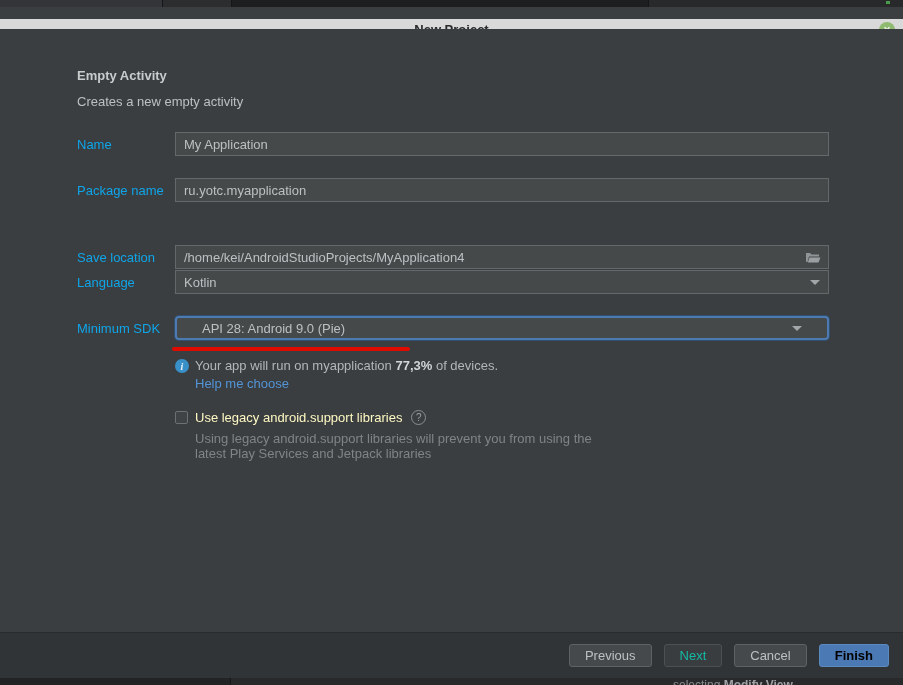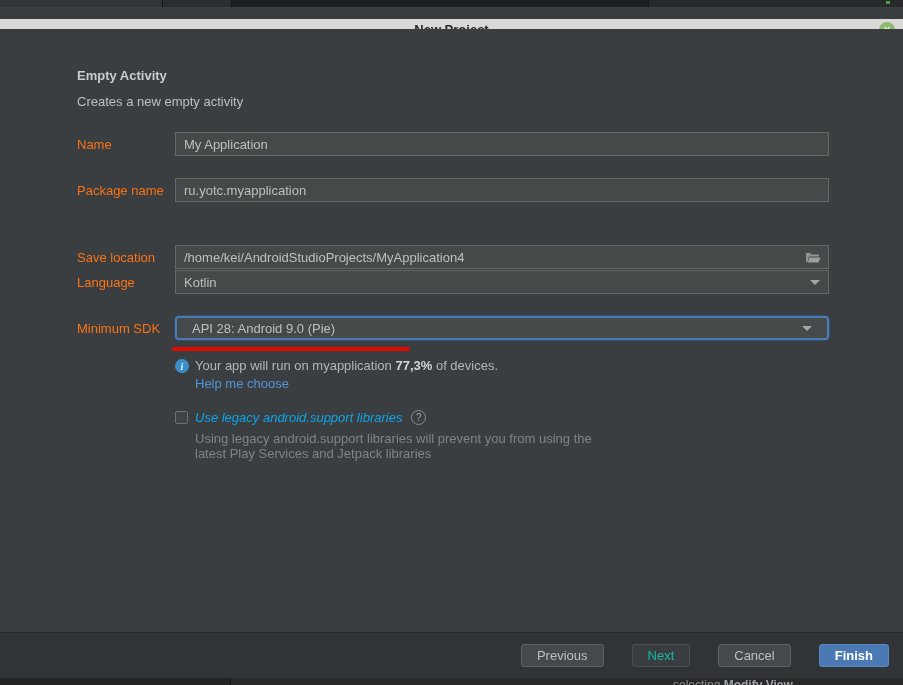--- a/index.html
+++ b/index.html
@@ -43,39 +43,39 @@
   .dialog-body { position:absolute; left:0; top:29px; width:903px; height:603px; background:#3b3e40; }
   .heading { position:absolute; left:77px; top:25px; font-weight:bold; color:#c9cccd;margin-top:14px; }
   .subtitle { position:absolute; left:77px; top:65px; color:#bdc0c2; }
 
   .form-row { position:absolute; left:77px; right:74px; height:24px; display:flex; align-items:center; }
   .row-name     { top:103px; }
   .row-package  { top:149px; }
   .row-location { top:195px;margin-top:21px; }
   .row-language { top:241px; }
   .row-minsdk   { top:287px; }
-  .field-label { width:98px; flex:none; color:#f97316; }
+  .field-label { width:98px; flex:none; color:#0ea5e9; }
   .text-input, .dropdown {
     flex:1; height:24px; background:#45494a;
     border:1px solid #64686a; color:#bdc0c2;
     font-family:"Liberation Sans", sans-serif; font-size:13px;
     padding:0 8px; outline:none; display:flex; align-items:center;
     position:relative; border-radius:0;
   }
   .with-icon { padding-right:12px; }
   .dropdown { cursor:default; }
   .dropdown .value { flex:1; white-space:nowrap; overflow:hidden; }
   .chevron {
     width:0; height:0; flex:none;
     border-left:5px solid transparent; border-right:5px solid transparent;
     border-top:5px solid #a2a6a8; margin-left:8px;
   }
   .dropdown.focused {
     border:2px solid #4d7ab2; border-radius:4px;
-    box-shadow:0 0 0 1px #31506f; padding:0 15px;
+    box-shadow:0 0 0 1px #31506f; padding:0 25px;
   }
   .folder-btn {
     position:absolute; right:6px; top:3px; width:18px; height:16px;
     display:flex; align-items:center; justify-content:center; cursor:default;
   }
 
   .annotation-line {
     position:absolute; left:172px; top:318px; width:238px; height:4px;
     background:#e00b00; border-radius:2px;
   }
@@ -90,43 +90,43 @@
   }
   .info-text { color:#b3b6b8; }
   .info-text b { color:#d2d5d7; }
   .help-link { position:absolute; left:195px; top:347px; color:#5394d6; cursor:pointer; }
 
   .checkbox-row { position:absolute; left:175px; top:381px; display:flex; align-items:center; }
   .checkbox {
     width:13px; height:13px; background:#3f4346; border:1px solid #6d7173;
     border-radius:2px; margin-right:7px; flex:none; cursor:default;
   }
-  .checkbox-label { color:#0ea5e9;font-style:italic; }
+  .checkbox-label { color:#fef9c3; }
   .help-circle {
     width:15px; height:15px; border-radius:50%; border:1px solid #8b8f91;
     color:#a0a4a6; font-size:10px; display:flex; align-items:center; justify-content:center;
     margin-left:9px; flex:none; cursor:default;
   }
   .legacy-desc { position:absolute; left:195px; top:402px; color:#7f8486; line-height:15px; }
 
   
   .footer {
     position:absolute; left:0; top:632px; width:903px; height:46px;
     background:#313436; border-top:1px solid #292c2e;
     display:flex; align-items:center; justify-content:flex-end;
-    gap:28px; padding-right:14px;
+    gap:12px; padding-right:14px;
   }
   .btn {
     height:23px; padding:0 15px; background:#45494b;
     border:1px solid #5e6264; border-radius:3px;
     color:#bdc0c2; font-family:"Liberation Sans", sans-serif; font-size:13px;
     display:flex; align-items:center; cursor:default;
   }
   .btn.disabled { background:#3a3d3f; border-color:#4c5052; color:#14b8a6; }
-  .btn.primary { background:#4b79b3; border-color:#5b8ac2; color:#ffffff; font-weight:bold; }
+  .btn.primary { background:#4b79b3; border-color:#5b8ac2; color:#000000; font-weight:bold; }
 </style>
 </head>
 <body>
 
 <div class="top-strip">
   <div class="seg1"></div>
   <div class="seg2"></div>
   <div class="seg3"></div>
   <div class="seg4"></div>
   <div class="speck"></div>

